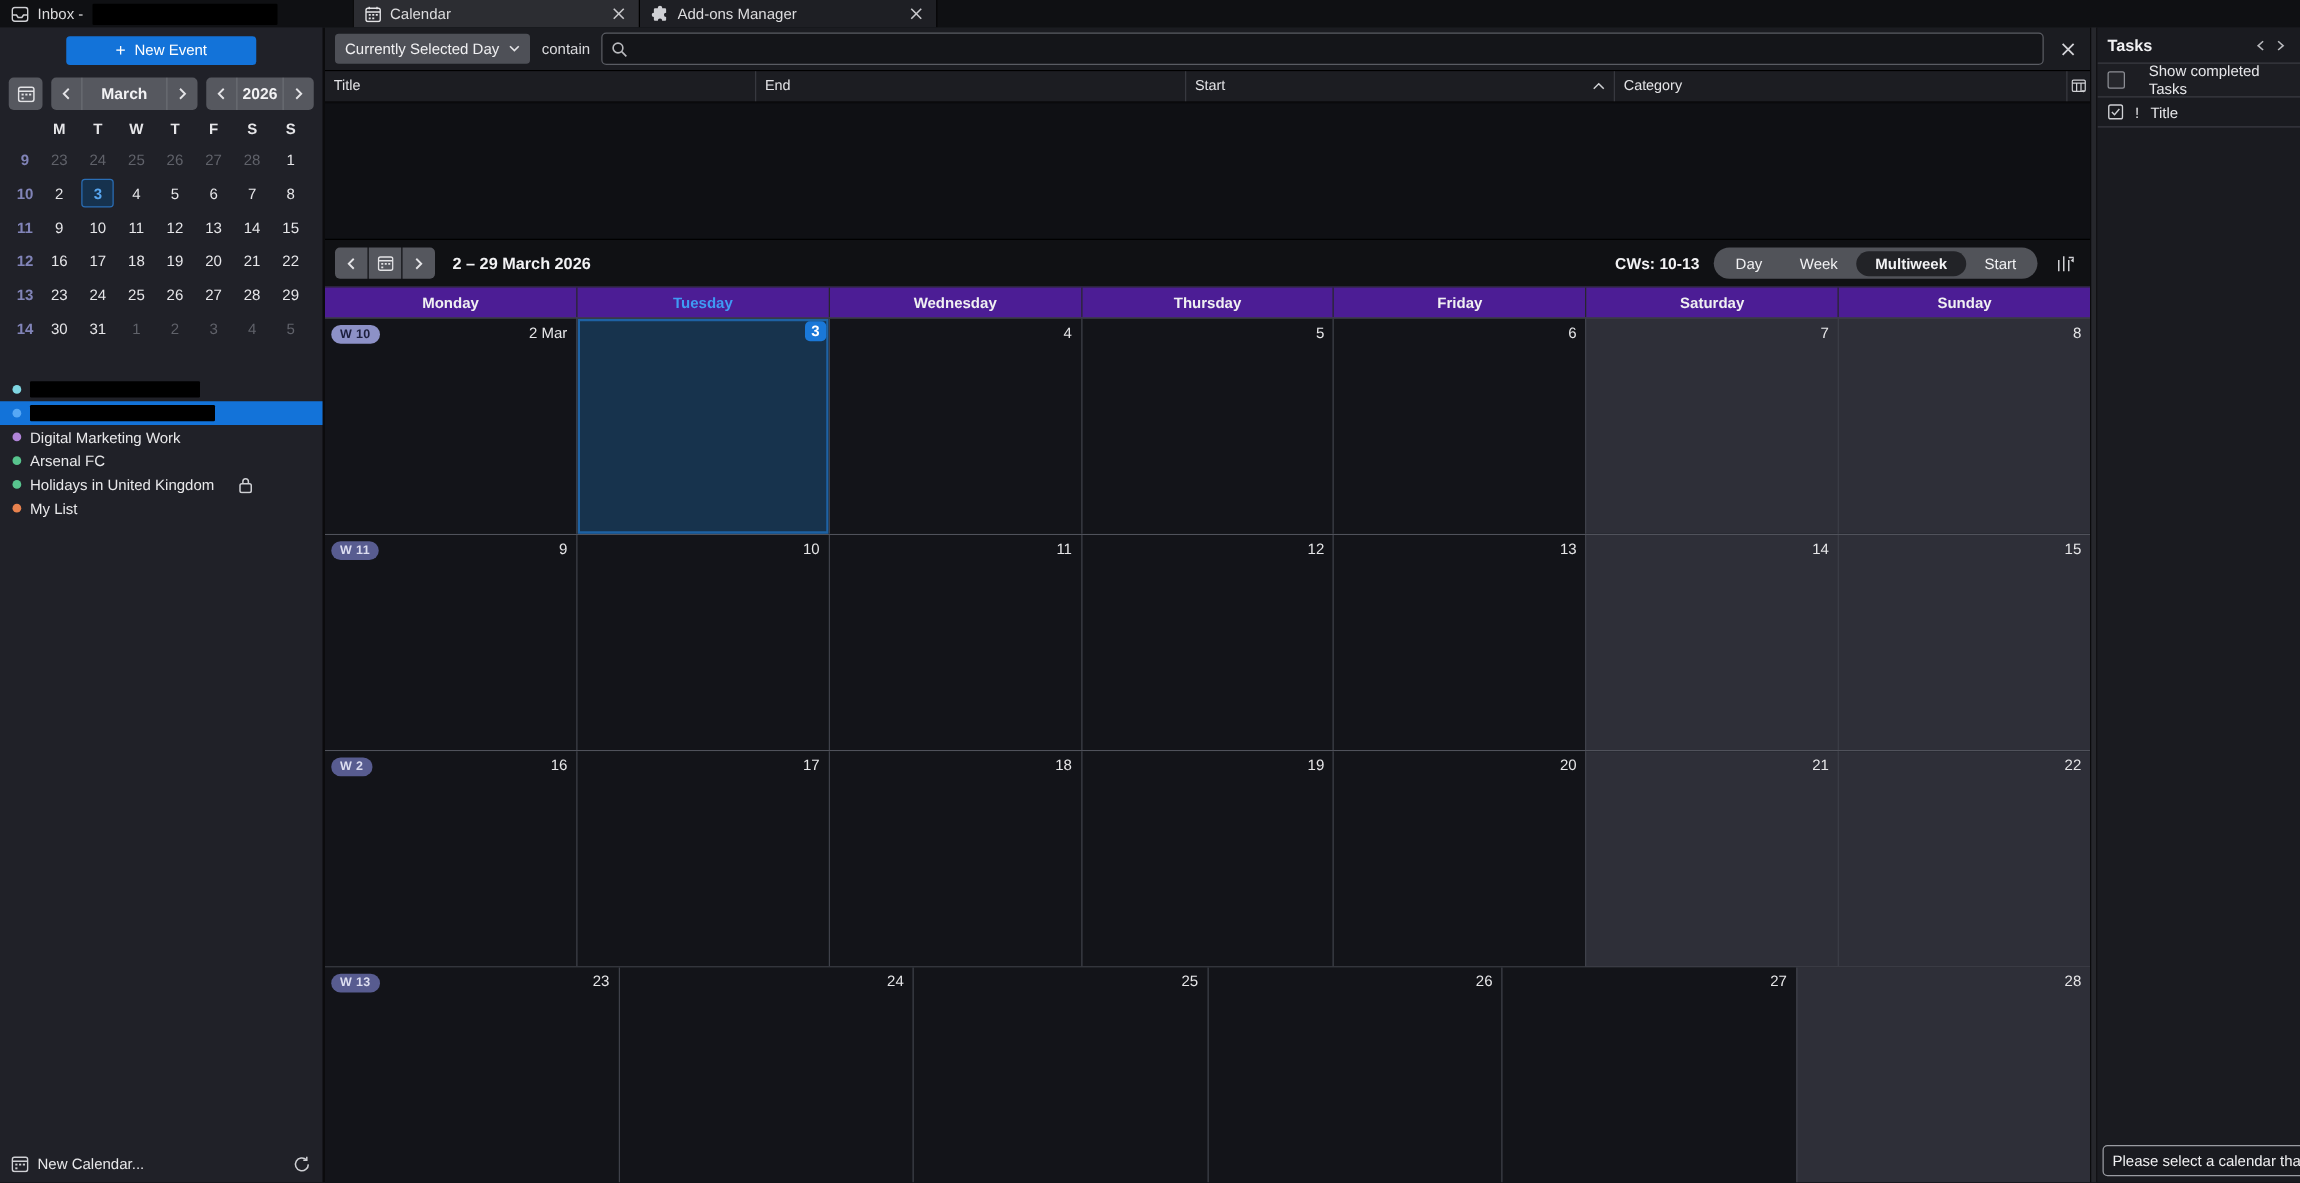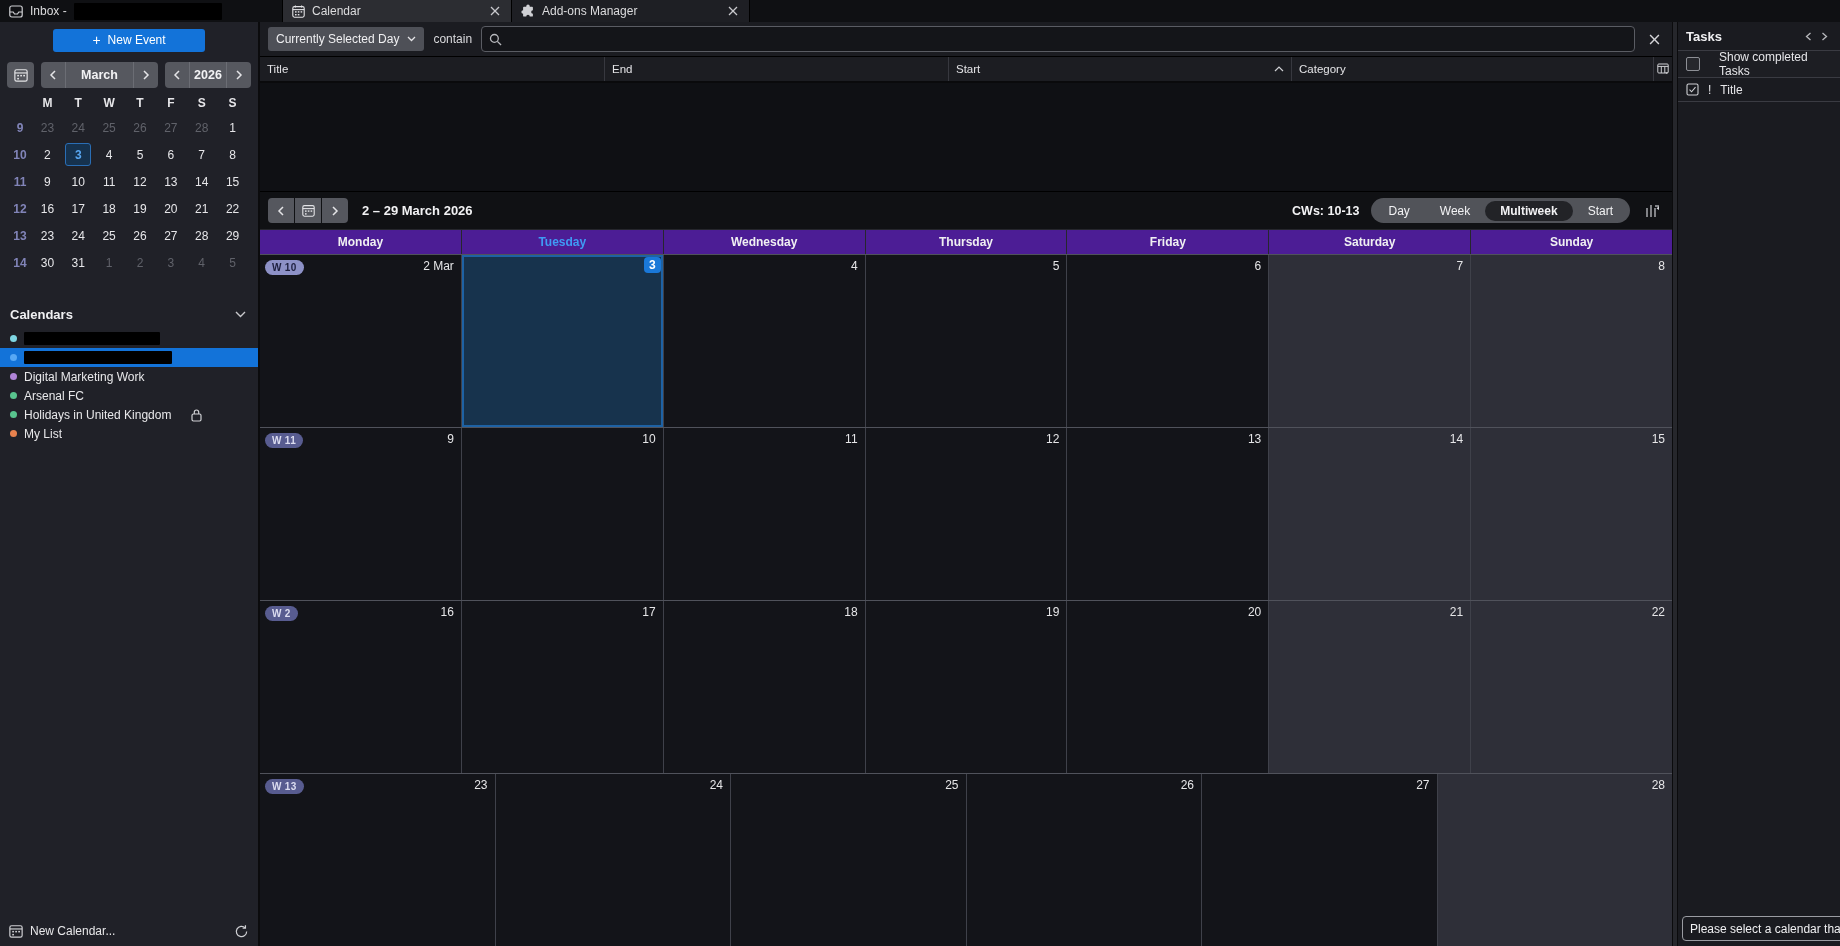--- a/index.html
+++ b/index.html
@@ -373,29 +373,20 @@
           </div>
           <div class="mc-cell">
             <div class="mc-cell mc-day muted">4</div>
           </div>
           <div class="mc-cell">
             <div class="mc-cell mc-day muted">5</div>
           </div>
         </div>
 
       <div class="cal-section">
-        <div class="cal-header">
-          <span>Calendars</span>
-          <span class="grow"></span>
-          <span>
-            <svg width="11" height="7" viewBox="0 0 11 7" fill="none" stroke="#c8c8cc" stroke-width="1.4">
-                <polyline points="1,1 5.5,5.5 10,1"></polyline>
-              </svg>
-          </span>
-        </div>
         <div id="calendar-list">
             <div class="cal-item">
               <div class="cal-dot" style="background: rgb(127, 214, 226);"></div>
               <div class="redact" style="width: 136px;"></div>
             </div>
             <div class="cal-item selected">
               <div class="cal-dot" style="background: rgb(87, 168, 245);"></div>
               <div class="redact" style="width: 148px;"></div>
             </div>
             <div class="cal-item">

